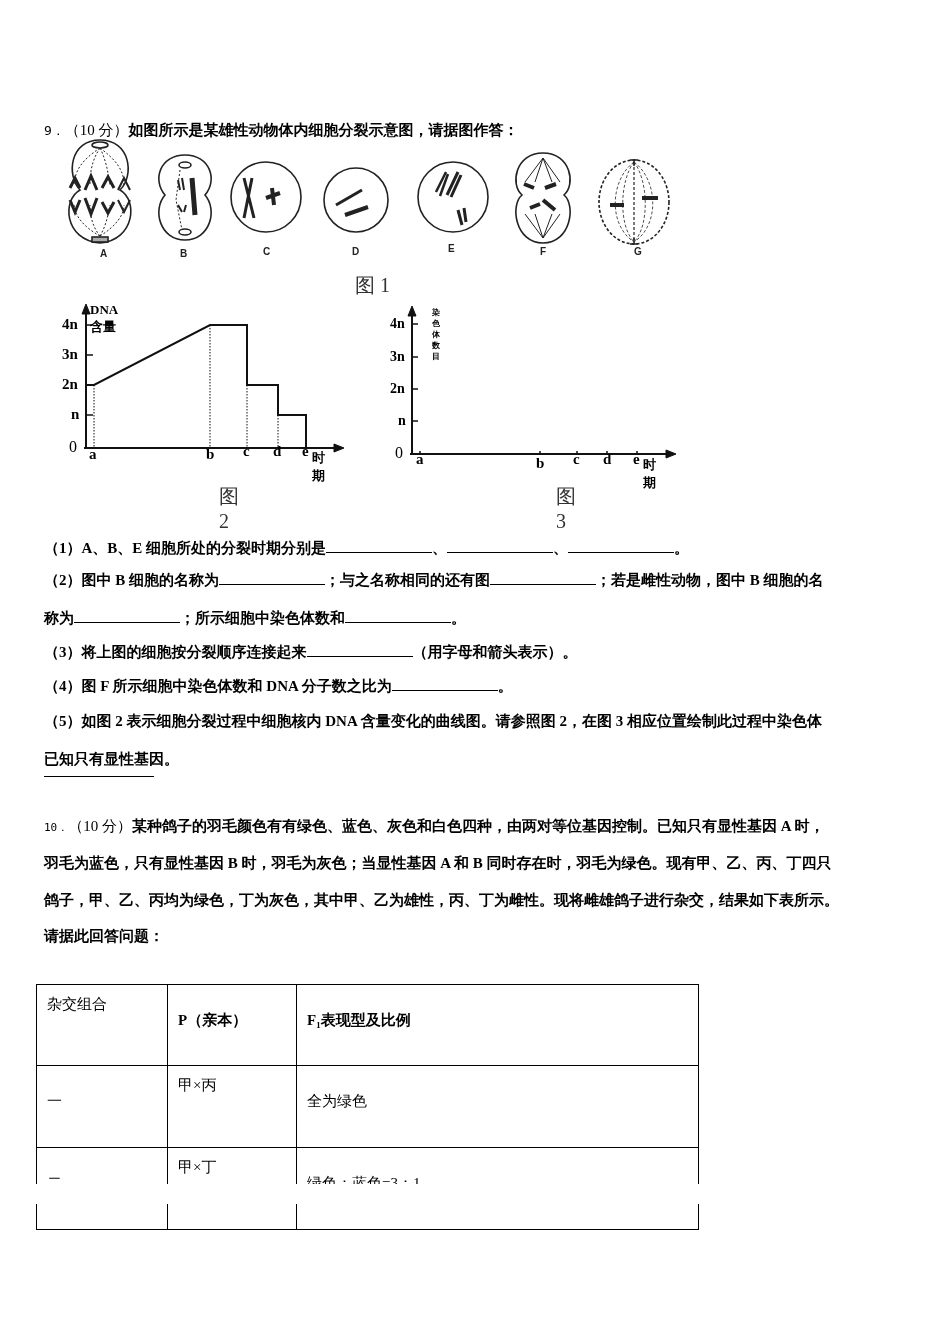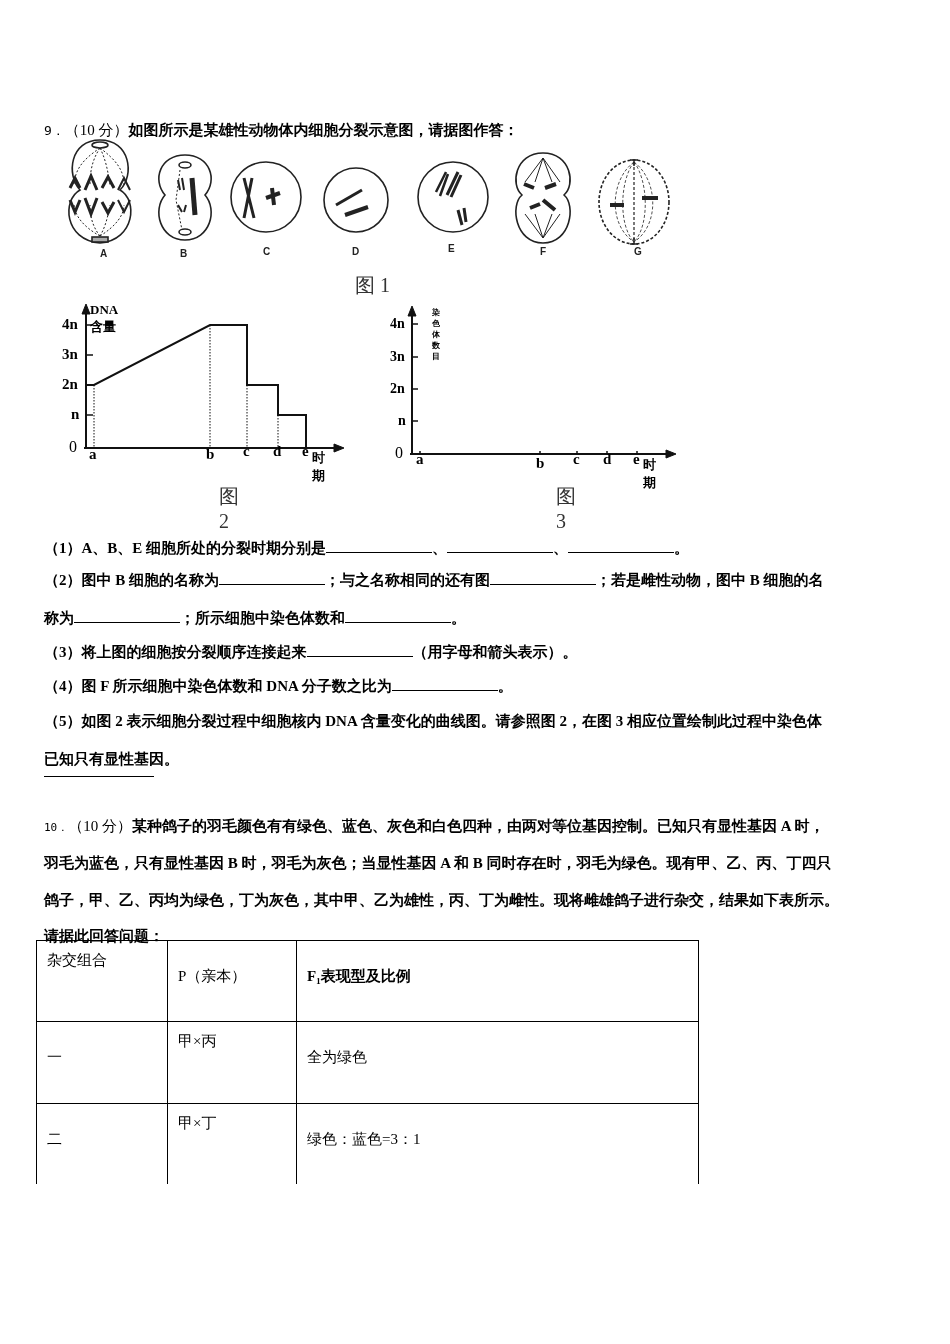--- a/index.html
+++ b/index.html
@@ -4,21 +4,21 @@
 <style>
   html, body { margin:0; padding:0; background:#ffffff; }
   body { width:950px; height:1344px; position:relative; overflow:hidden;
          font-family:"Liberation Serif","DejaVu Serif",serif; color:#000; }
   .abs { position:absolute; }
   .line { position:absolute; left:44px; font-size:15px; line-height:20px; white-space:nowrap; font-weight:bold;margin-top:18px; }
   .line .num { font-weight:normal; }
   .blank { display:inline-block; border-bottom:1px solid #000; height:14px; vertical-align:baseline; }
   .cap { position:absolute; font-family:Liberation Serif, serif; font-size:20px; color:#333; }
   .celllbl { position:absolute; font-family:"Liberation Sans",sans-serif; font-size:10px; font-weight:bold; color:#222; }
-  table.cross { position:absolute; left:36px; top:940px; border-collapse:collapse; }
+  table.cross { position:absolute; left:36px; top:984px; border-collapse:collapse; }
   table.cross td { border:1.3px solid #000; vertical-align:top; font-size:15px; padding:0; }
   .cellin { position:relative; }
   svg { position:absolute; overflow:visible; }
 </style>
 </head>
 <body>
 
 <div class="line" style="top:102px;">
   <span class="num" style="font-family:'DejaVu Sans Mono',monospace;font-size:13px;">9．</span><span class="num">（10 分）</span><span>如图所示是某雄性动物体内细胞分裂示意图，请据图作答：</span>
 </div>
@@ -185,21 +185,21 @@
   <span>请据此回答问题：</span>
 </div>
 
 <table class="cross">
   <tbody>
       <tr style="height:81px;">
     <td style="width:130px;">
       <div class="cellin" style="padding:10px 0 0 10px;">杂交组合</div>
     </td>
     <td style="width:128px;">
-      <div class="cellin" style="padding:26px 0 0 10px;font-weight:normal;">P（亲本）</div>
+      <div class="cellin" style="padding:26px 0 0 10px;font-weight:bold;">P（亲本）</div>
     </td>
     <td style="width:401px;">
       <div class="cellin" style="padding:26px 0 0 10px;font-weight:bold;">F₁表现型及比例</div>
     </td>
   </tr>
   <tr style="height:82px;">
     <td>
           <div class="cellin" style="padding:26px 0 0 10px;">一</div>
         </td>
     <td>

